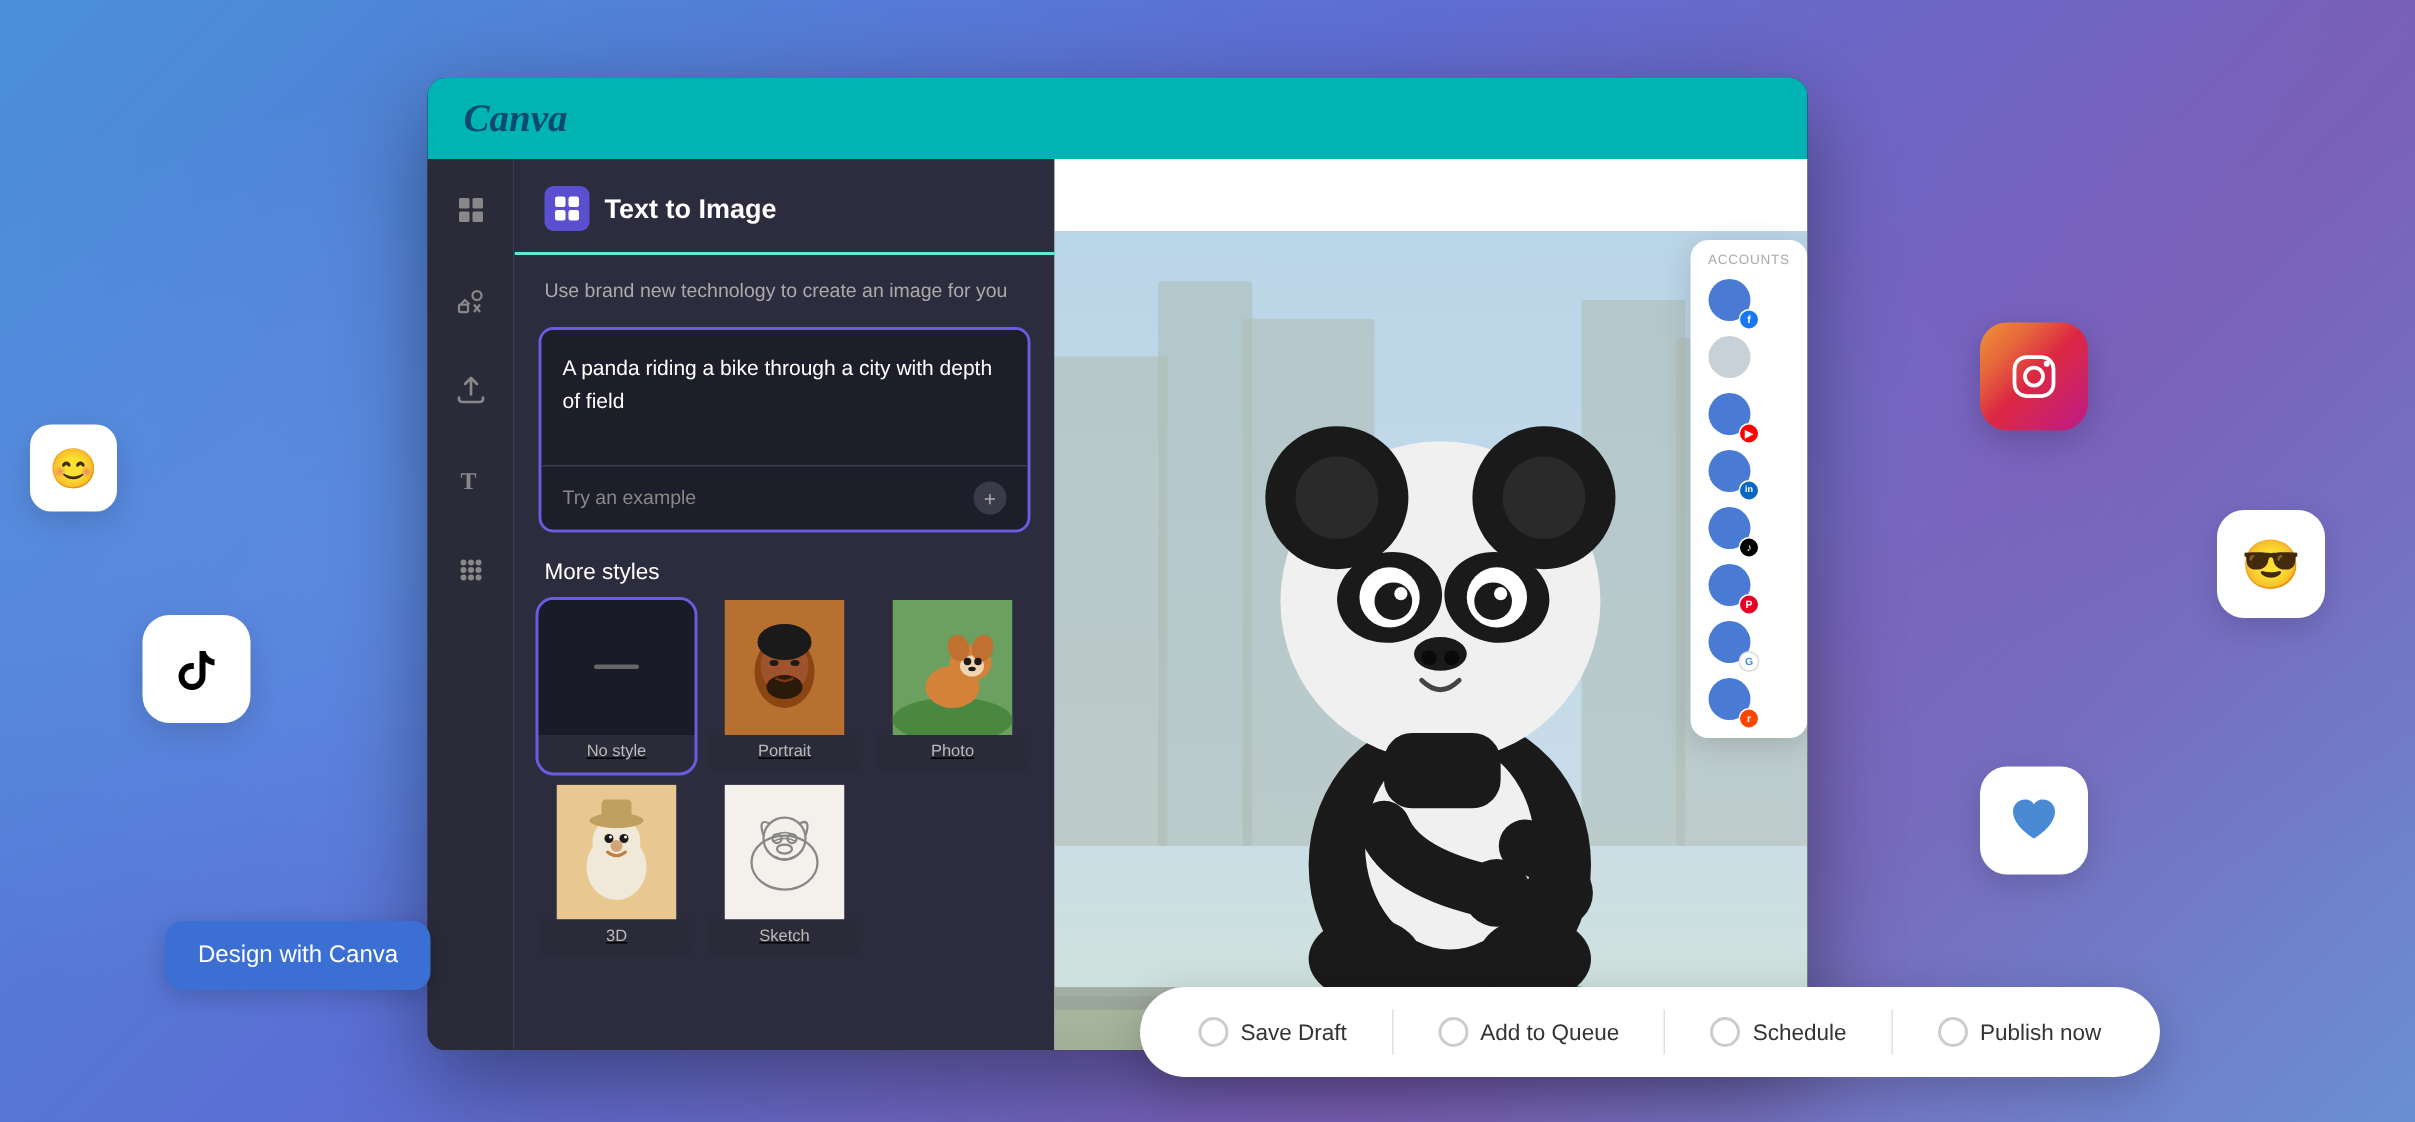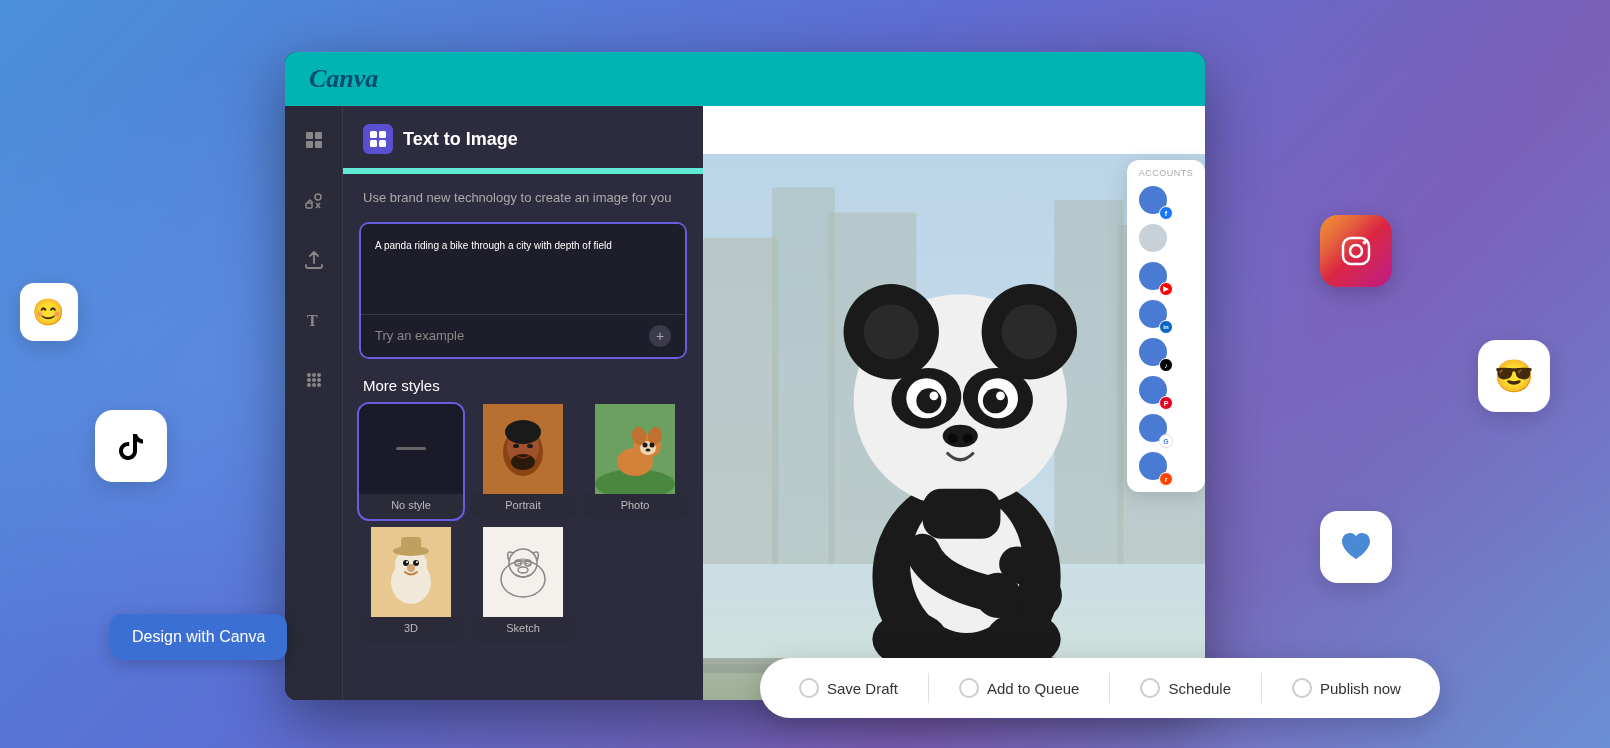--- a/index.html
+++ b/index.html
@@ -99,21 +99,21 @@
       display: flex;
       flex-direction: column;
       overflow-y: auto;
     }
 
     .panel-header {
       display: flex;
       align-items: center;
       gap: 10px;
       padding: 18px 20px 14px;
-      border-bottom: 6px solid #5eead4;
+      border-bottom: 2px solid #5eead4;
       background: #2c2c3e;
     }
 
     .panel-header-icon {
       width: 30px;
       height: 30px;
       background: #5a4fcf;
       border-radius: 6px;
       display: flex;
       align-items: center;
@@ -146,20 +146,21 @@
       grid-template-columns: repeat(3, 1fr);
       gap: 8px;
       padding: 0 16px;
     }
 
     .style-card {
       border-radius: 10px;
       overflow: hidden;
       cursor: pointer;
       position: relative;
+      text-decoration: underline;
     }
 
     .style-card.selected { outline: 2px solid #6a5cdf; }
 
     .style-thumb {
       width: 100%;
       height: 90px;
       display: flex;
       align-items: center;
       justify-content: center;
@@ -426,21 +427,21 @@
     }
 
     .prompt-inner {
       background: #1e1e2a;
       padding: 14px;
       min-height: 90px;
     }
 
     .prompt-text {
       color: white;
-      font-size: 10px;
+      font-size: 14px;
       line-height: 1.6;
     }
 
     .prompt-example-row {
       background: #1e1e2a;
       border-top: 1px solid #3a3a4a;
       padding: 10px 14px;
       display: flex;
       align-items: center;
       justify-content: space-between;

